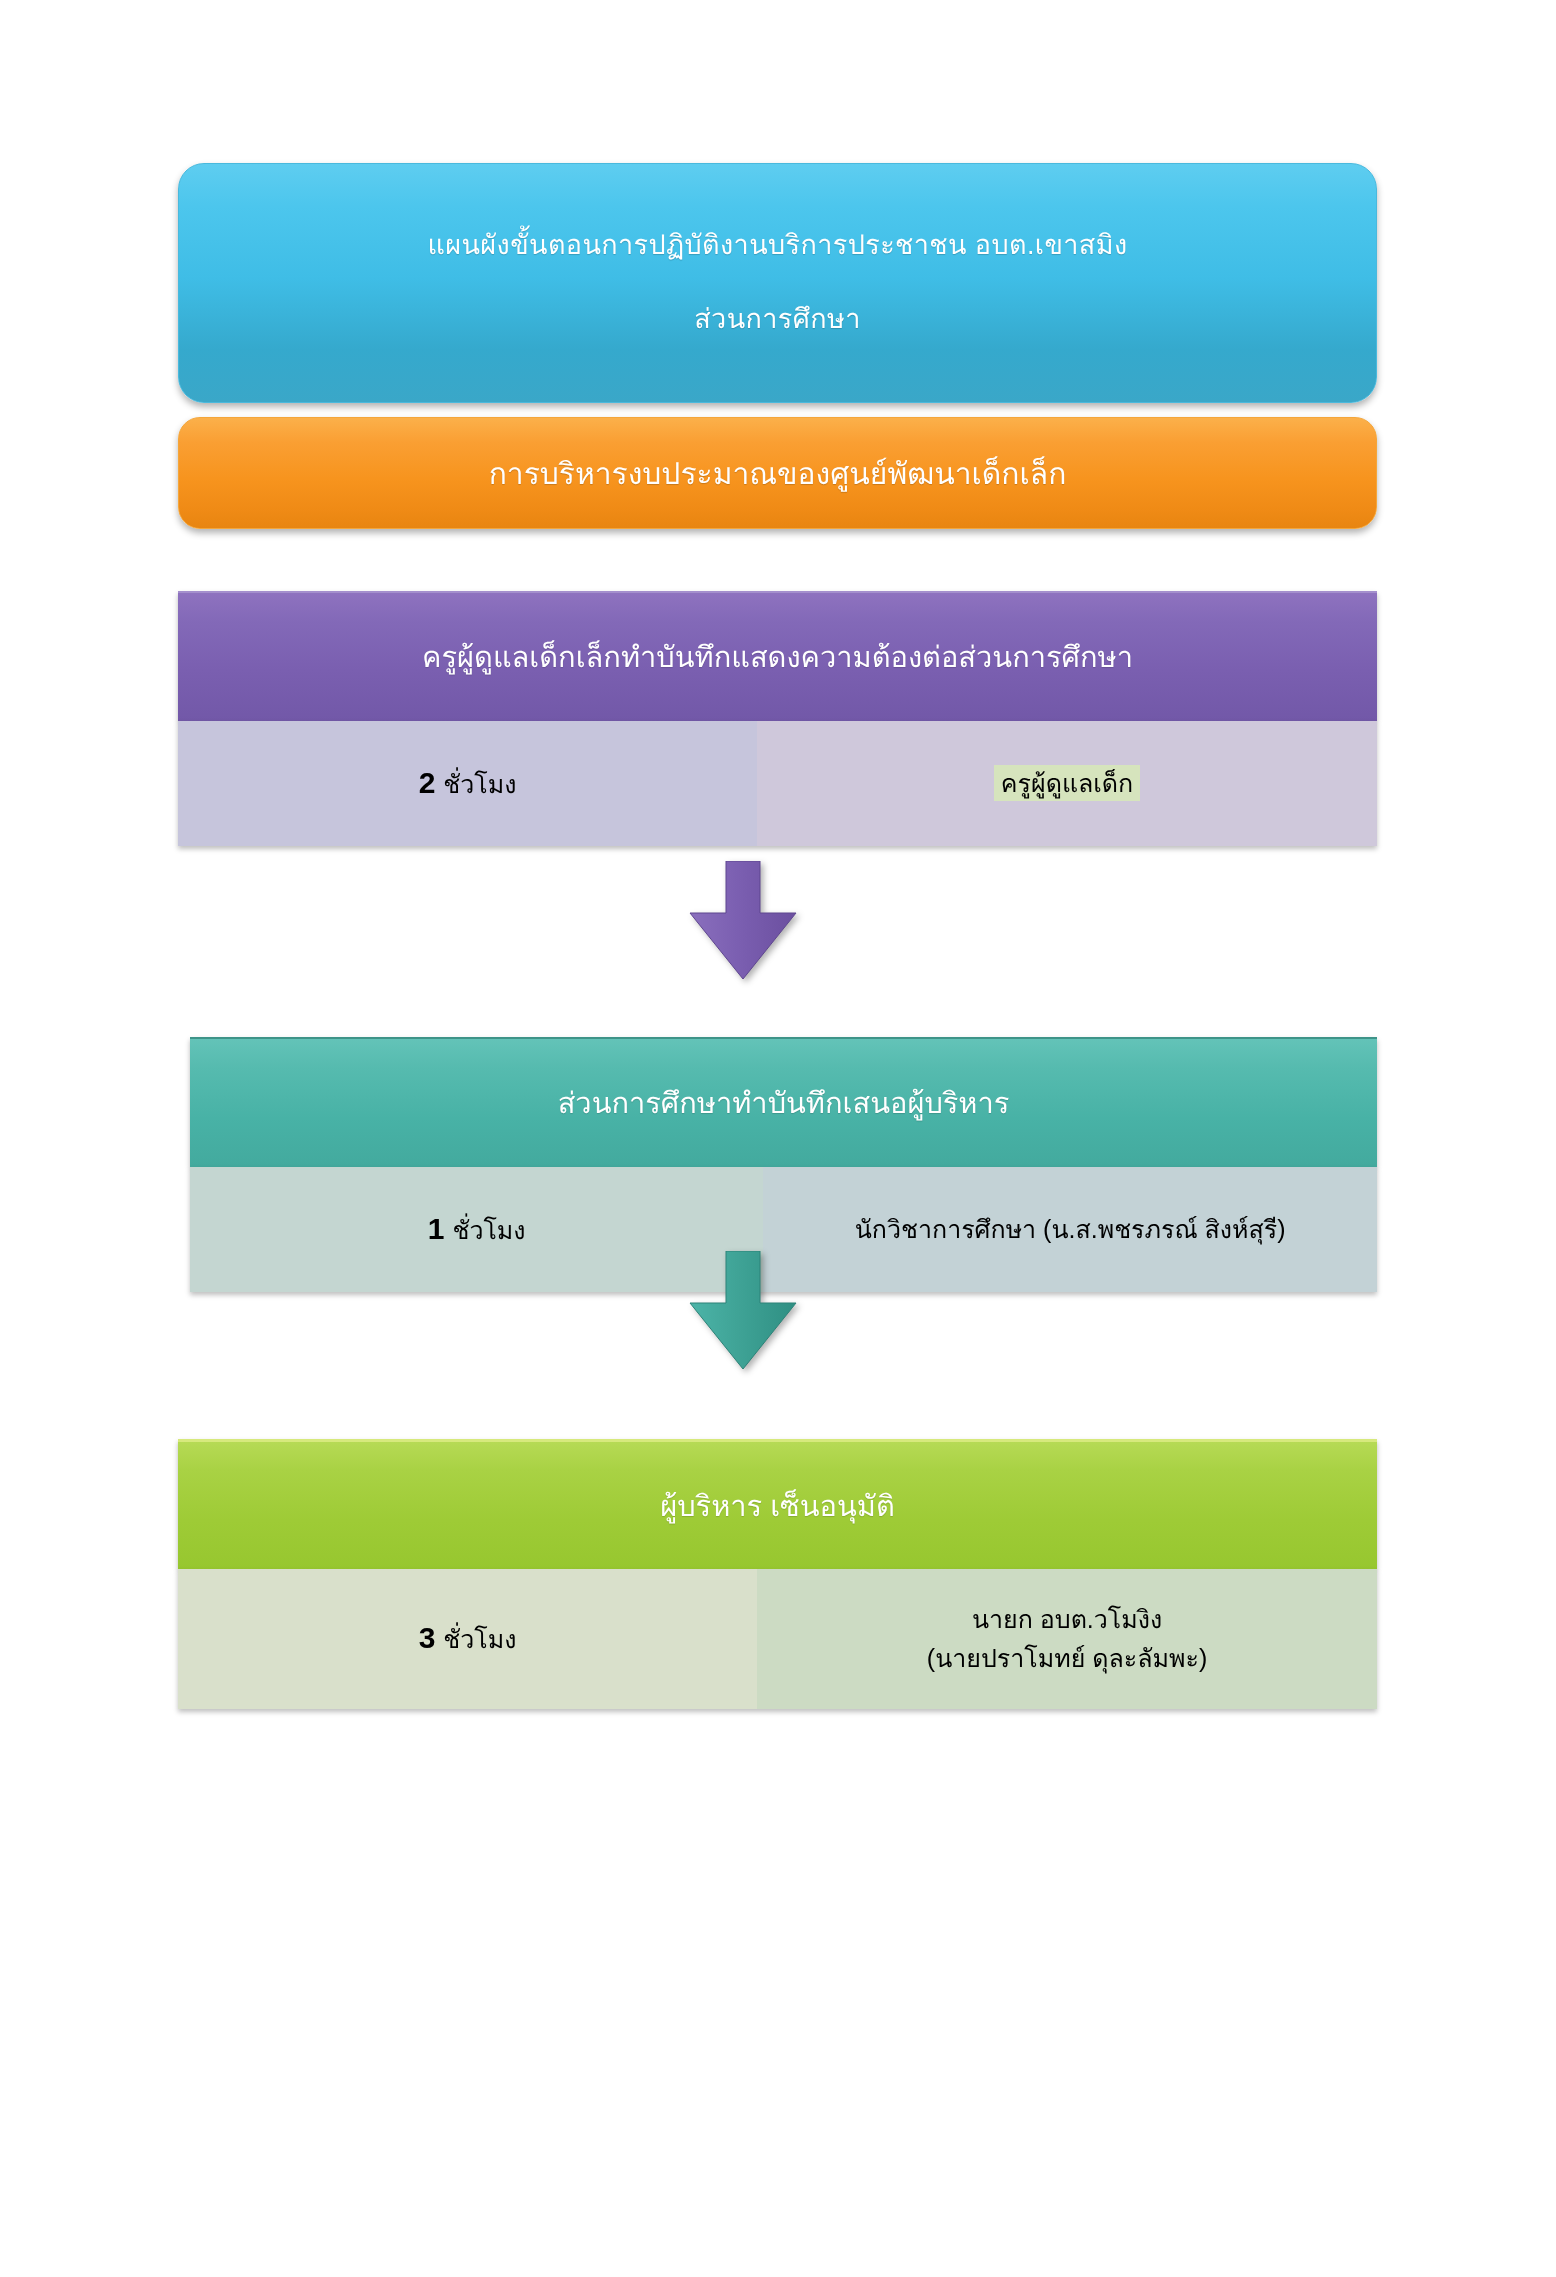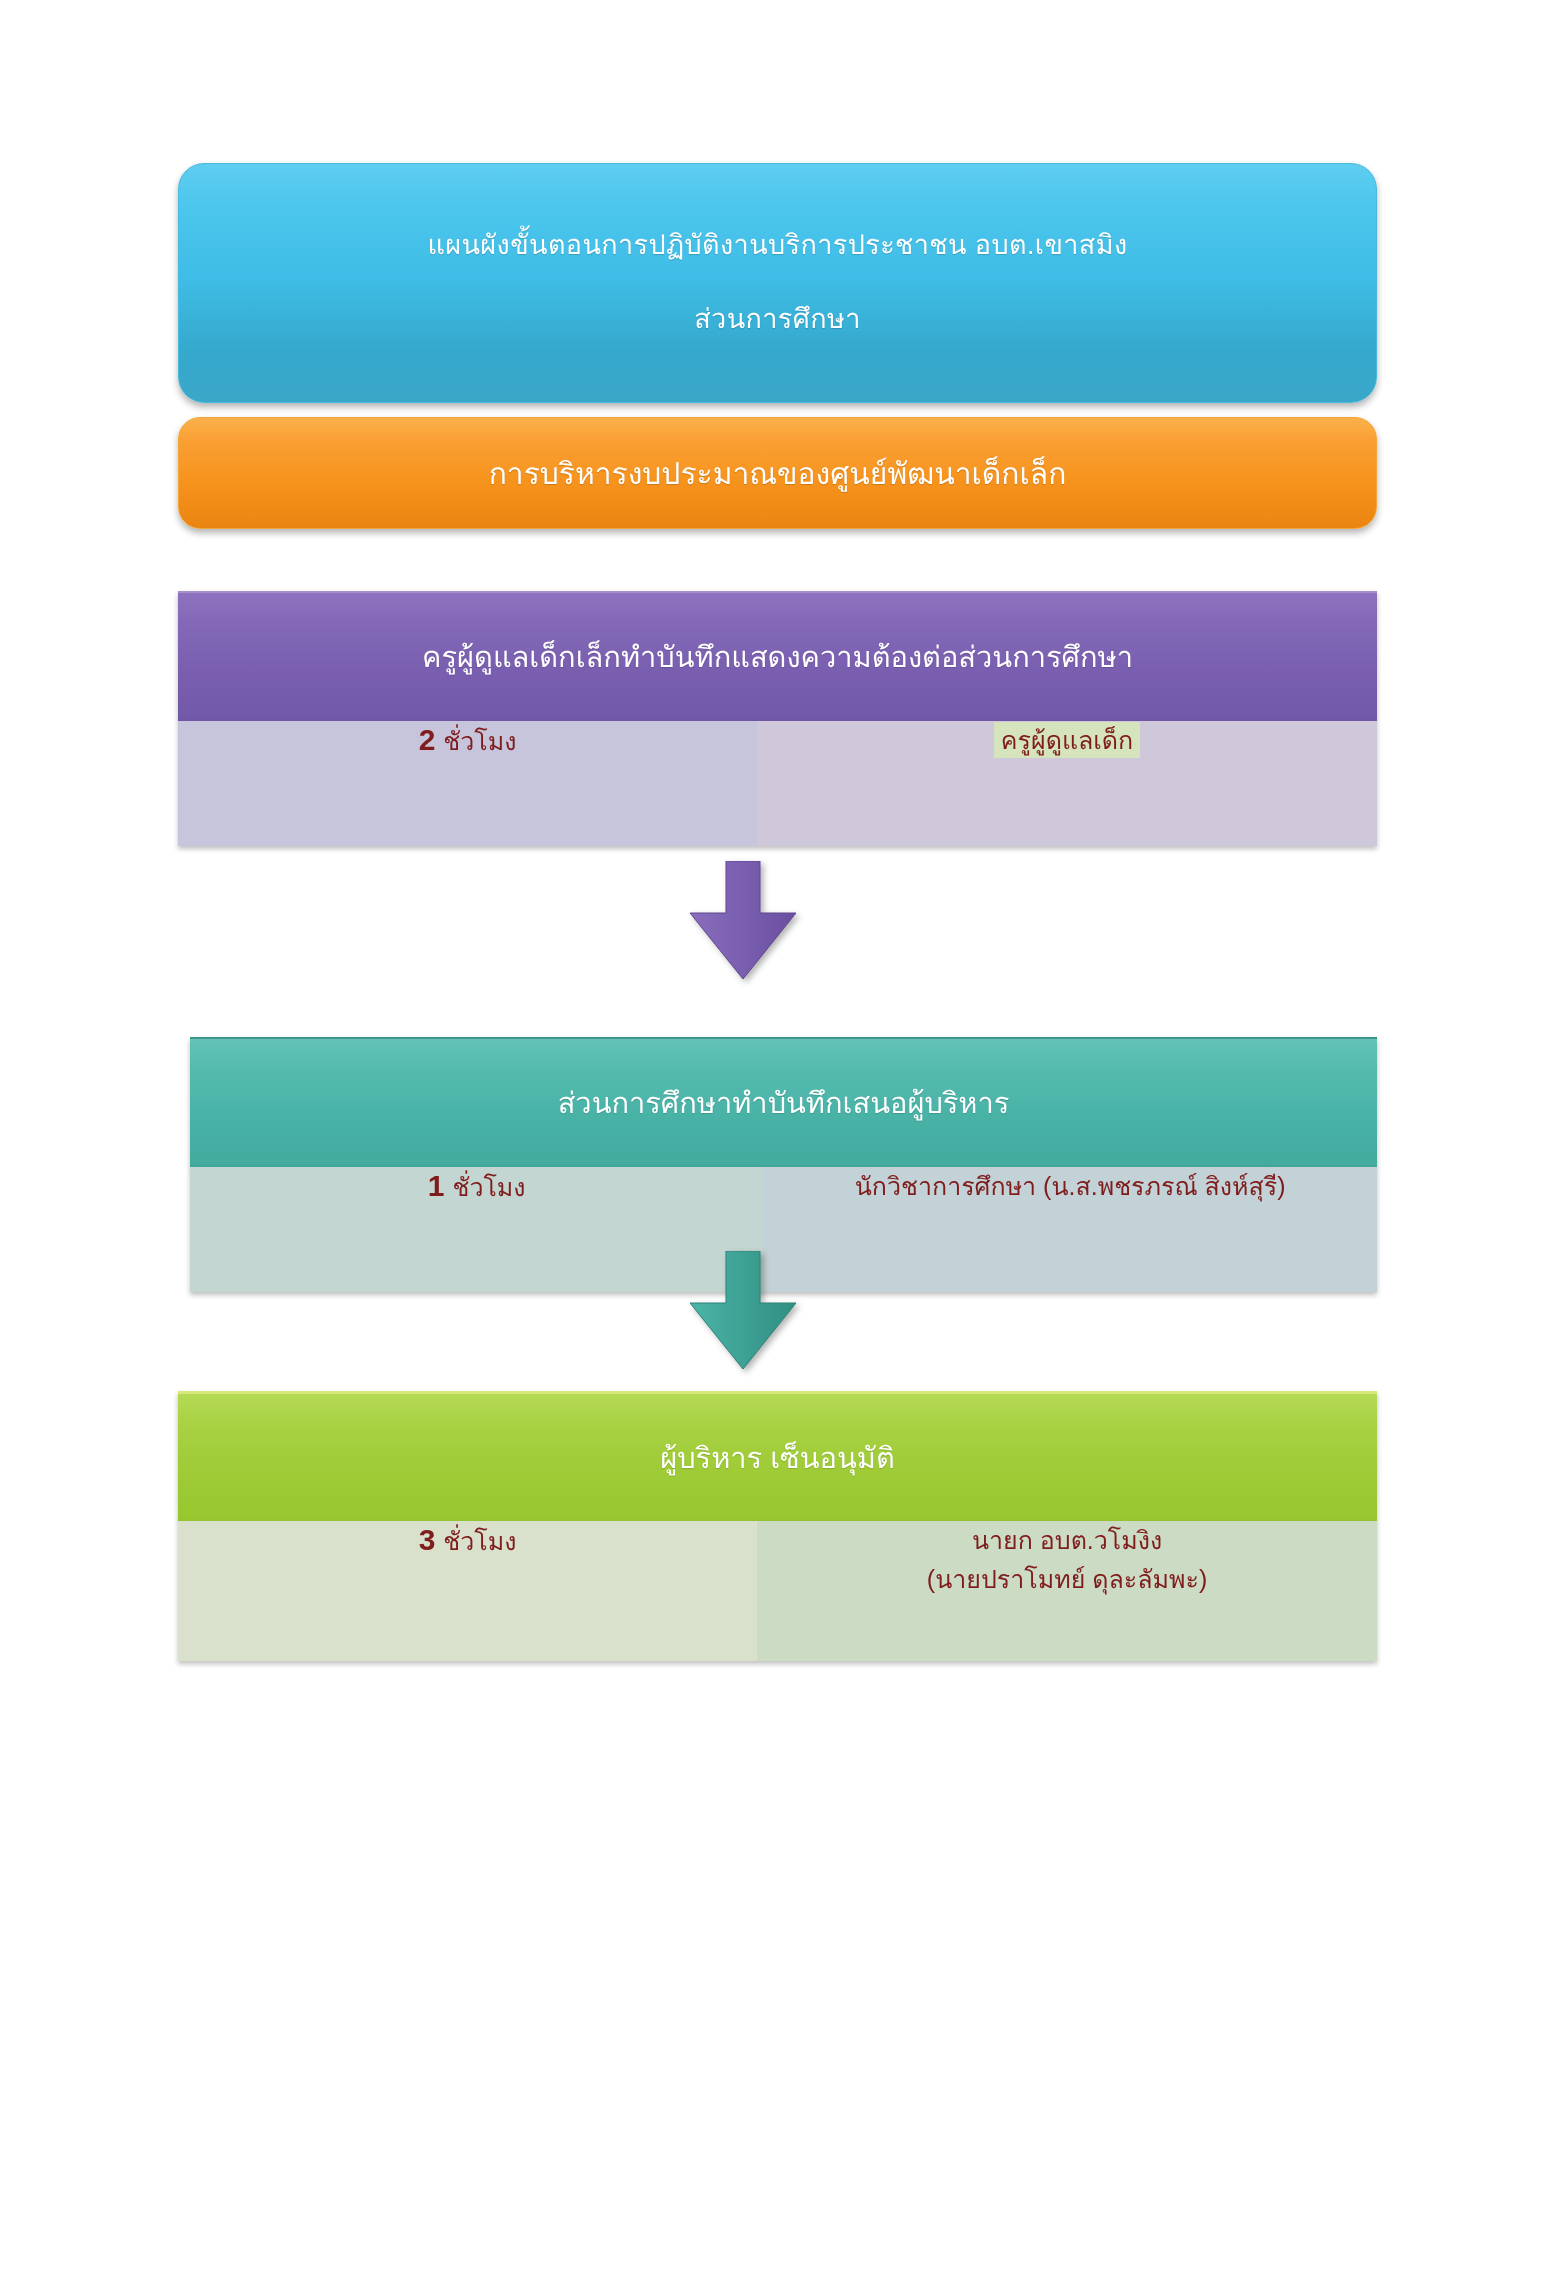--- a/index.html
+++ b/index.html
@@ -98,25 +98,25 @@
     box-shadow: 0 3px 5px rgba(0,0,0,0.28);
     text-shadow: 0 1px 1px rgba(0,0,0,0.15);
   }
   .step-body {
     display: flex;
     height: 125px;
     box-shadow: 0 3px 5px rgba(0,0,0,0.25);
   }
   .cell {
     display: flex;
-    align-items: flex-start;
+    align-items: center;
     justify-content: center;
     text-align: center;
     box-sizing: border-box;
-    color: #7f1d1d;
+    color: #000000;
   }
   .cell-left  { width: 48.3%; }
   .cell-right { width: 51.7%; }
   .dur {
     font-size: 30px;
     font-weight: 700;
   }
   .dur .unit {
     font-weight: 400;
     font-size: 25px;
@@ -145,21 +145,21 @@
   #step-2 { top: 1037px; padding-left: 12px; }
   #step-2 .step-head {
     background: linear-gradient(to bottom,
                 #63c3b8 0%, #56bbaf 22%, #48b2a6 62%, #43aa9e 100%);
     border-top: 2px solid #3e9489;
   }
   #step-2 .cell-left  { background: #c4d6d1; }
   #step-2 .cell-right { background: #c3d2d6; }
 
   
-  #step-3 { top: 1391px; }
+  #step-3 { top: 1439px; }
   #step-3 .step-head {
     background: linear-gradient(to bottom,
                 #b6da55 0%, #a9d244 22%, #9ecb36 62%, #97c72f 100%);
     border-top: 3px solid #d7e97d;
   }
   #step-3 .step-body { height: 140px; }
   #step-3 .cell-left  { background: #d9e0cb; }
   #step-3 .cell-right { background: #ccdbc3; }
 
   

